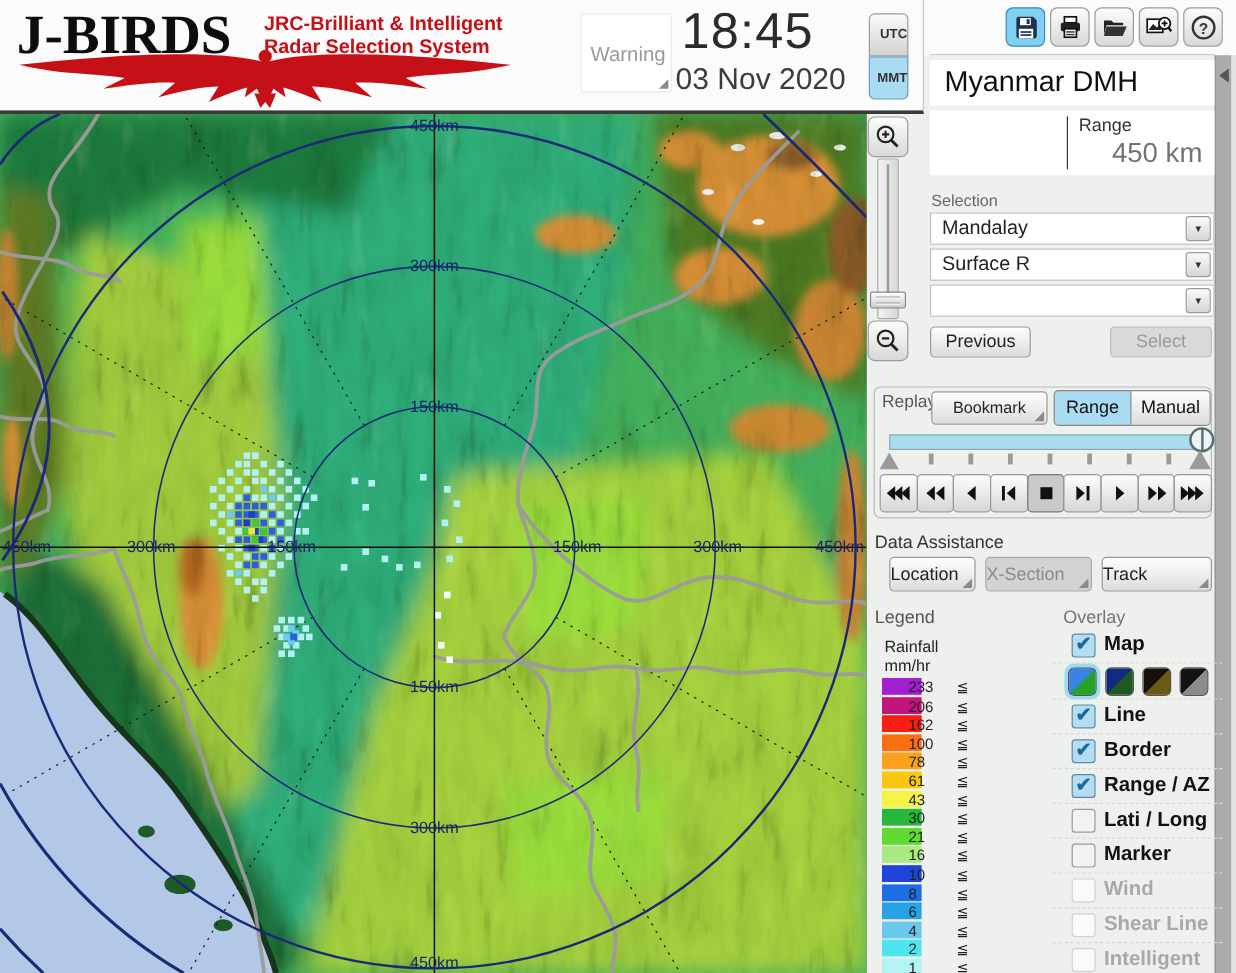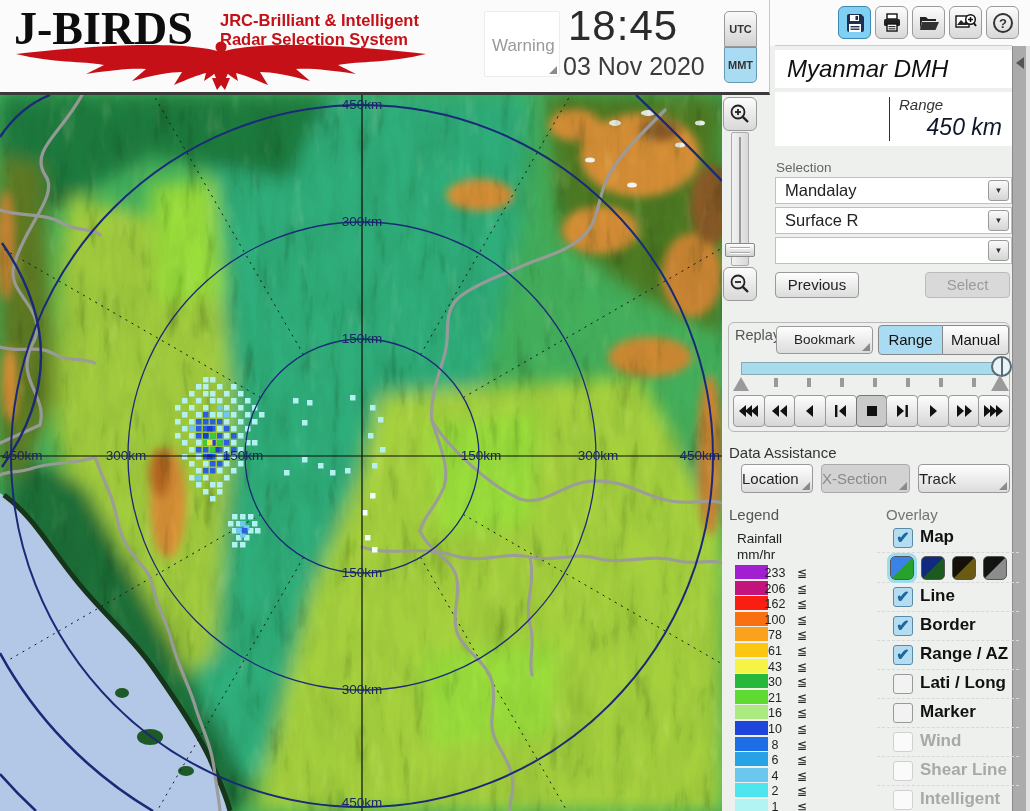--- a/index.html
+++ b/index.html
@@ -9,46 +9,46 @@
   #header { position:absolute; left:0; top:0; width:770px; height:95px; background:#fbfbfb; border-bottom:3px solid #3a3a3a; border-right:1px solid #c8c8c8; z-index:5; }
   #topright { position:absolute; left:770px; top:0; width:260px; height:46px; background:#fbfbfb; z-index:4; }
   #logo { position:absolute; left:8px; top:2px; width:470px; height:88px; }
   #logo-title { position:absolute; left:6px; top:0px; font-family:"Liberation Serif",serif; font-weight:bold; font-size:46px; letter-spacing:0px; color:#0d0d0d; }
   #logo-sub { position:absolute; left:212px; top:9px; color:#c41016; font-weight:bold; font-size:16.5px; line-height:19px; white-space:nowrap; }
   #eagle { position:absolute; left:0px; top:34px; }
   #warning-btn { position:absolute; left:484px; top:11px; width:76px; height:66px; background:#fff; border:1px solid #ececec; border-radius:2px; color:#9a9a9a; font-size:17px; text-align:left; padding:24px 0 0 7px; }
   .fold { position:absolute; right:2px; bottom:2px; width:0; height:0; border-right:8px solid #8a8a8a; border-top:8px solid transparent; }
   #clock-time { position:absolute; left:568px; top:2px; width:150px; font-size:42px; color:#2b2b2b; letter-spacing:1px; }
   #clock-date { position:absolute; left:563px; top:52px; width:160px; font-size:25px; color:#3c3c3c; white-space:nowrap; }
-  .tz { position:absolute; left:724px; width:33px; height:36px; font-size:11px; font-weight:bold; color:#333; text-align:center; line-height:34px; border:1px solid #9a9a9a; }
+  .tz { position:absolute; left:724px; width:33px; height:36px; font-size:11px; font-weight:bold; color:#333; text-align:right; line-height:34px; border:1px solid #9a9a9a; }
   #tz-utc { top:11px; border-radius:5px 5px 0 0; background:linear-gradient(#fafafa,#d2d2d2); }
   #tz-mmt { top:47px; border-radius:0 0 5px 5px; background:#a9dbf2; border-color:#6899b5; }
   
   #toolbar { position:absolute; left:838px; top:6px; height:34px; display:flex; gap:4px; z-index:6; }
   .tb { width:33px; height:33px; border:1px solid #9a9a9a; border-radius:6px; background:linear-gradient(#fcfcfc,#d8d8d8); display:flex; align-items:center; justify-content:center; }
   .tb.sel { background:#7fd0f2; border-color:#3c88b0; }
   #panel-divider { position:absolute; left:775px; top:45px; width:237px; height:1px; background:#cccccc; z-index:6; }
   
   #map { position:absolute; left:0; top:95px; width:722px; height:716px; border-right:1px solid #444; background:#45b05e; z-index:2; }
   
   #zoomcol { position:absolute; left:722px; top:95px; width:36px; height:212px; z-index:6; }
   .zbtn { position:absolute; left:1px; width:34px; height:34px; border:1px solid #9a9a9a; border-radius:6px; background:linear-gradient(#fcfcfc,#d8d8d8); display:flex; align-items:center; justify-content:center; }
   #zoom-in { top:2px; } #zoom-out { top:172px; }
   #ztrack { position:absolute; left:9px; top:37px; width:18px; height:134px; background:linear-gradient(90deg,#f2f2f2,#d8d8d8); border:1px solid #aaa; border-radius:2px; }
   #zgroove { position:absolute; left:17px; top:42px; width:2px; height:118px; background:#9a9a9a; }
   #zhandle { position:absolute; left:3px; top:148px; width:30px; height:14px; background:linear-gradient(#fdfdfd,#cfcfcf); border:1px solid #8a8a8a; border-radius:2px; }
   #zhandle div { margin:3px 4px 0; height:2px; background:#aaa; border-bottom:1px solid #fff; }
   
   #panel { position:absolute; left:722px; top:46px; width:290px; height:765px; background:#eef0ee; z-index:1; }
-  .whitebox { position:absolute; left:53px; width:237px; background:#fff;font-style:italic; }
+  .whitebox { position:absolute; left:53px; width:237px; background:#fff; }
   #station-box { top:4px; height:38px; font-size:24px; color:#101010; padding:5px 0 0 12px; }
   #range-box { top:46px; height:54px; }
   #range-divider { position:absolute; left:114px; top:5px; width:1px; height:44px; background:#333; }
   #range-label { position:absolute; left:124px; top:4px; font-size:15px; color:#333; }
-  #range-value { position:absolute; right:10px; top:22px; font-size:23px; color:#0f172a; }
+  #range-value { position:absolute; right:10px; top:22px; font-size:23px; color:#737373; }
   #selection-label { position:absolute; left:54px; top:114px; font-size:13.5px; color:#666; }
   .drop { position:absolute; left:53px; width:237px; height:27px; background:#fff; border:1px solid #c0c0c0; font-size:16.5px; color:#222; padding:3px 0 0 9px; }
   .dropbtn { position:absolute; right:2px; top:2px; width:21px; height:21px; border:1px solid #9a9a9a; border-radius:3px; background:linear-gradient(#fafafa,#d5d5d5); text-align:center; line-height:20px; font-size:8px; color:#333; }
   #previous-btn { position:absolute; left:53px; top:226px; width:84px; height:26px; border:1px solid #999; border-radius:4px; background:linear-gradient(#fefefe,#dcdcdc); font-size:15px; color:#222; text-align:center; line-height:24px; }
   #select-btn { position:absolute; left:203px; top:226px; width:85px; height:26px; border:1px solid #bbb; border-radius:4px; background:#d9d9d9; font-size:15px; color:#9a9a9a; text-align:center; line-height:24px; }
   
   #replay-box { position:absolute; left:6px; top:276px; width:282px; height:110px; border:1px solid #b8b8b8; border-radius:6px; }
   #replay-label { position:absolute; left:6px; top:4px; font-size:14.5px; color:#555; }
   #bookmark-btn { position:absolute; left:47px; top:3px; width:97px; height:28px; border:1px solid #999; border-radius:4px; background:linear-gradient(#fefefe,#dcdcdc); font-size:13.5px; color:#222; text-align:center; line-height:26px; }
   #auto-btn { position:absolute; left:149px; top:2px; width:65px; height:30px; border:1px solid #888; border-radius:4px 0 0 4px; background:#a9dbf2; font-size:15px; color:#111; text-align:center; line-height:28px; }
@@ -68,21 +68,21 @@
   #loc-btn { left:19px; width:72px; }
   #xsec-btn { left:99px; width:89px; background:#d2d2d2; color:#8a8a8a; border-color:#aaa; }
   #track-btn { left:196px; width:92px; }
   
   #legend-label { position:absolute; left:7px; top:460px; font-size:15px; color:#555; }
   #legend-t1 { position:absolute; left:15px; top:485px; font-size:13.5px; color:#222; }
   #legend-t2 { position:absolute; left:15px; top:501px; font-size:13.5px; color:#222; }
   #legend-rows { position:absolute; left:13px; top:519px; width:120px; }
   .lrow { height:15.6px; position:relative; }
   .lsw { position:absolute; left:0; top:0; width:33px; height:14px; }
-  .lval { position:absolute; left:22px; top:1px; width:36px; text-align:center; font-size:12.5px; color:#222; }
+  .lval { position:absolute; left:22px; top:1px; width:36px; text-align:left; font-size:12.5px; color:#222; }
   .llte { position:absolute; left:62px; top:1px; font-size:12px; color:#222; }
   
   #overlay-label { position:absolute; left:164px; top:460px; font-size:15px; color:#737373; }
   #overlay-col { position:absolute; left:155px; top:478px; width:142px; }
   .orow { position:relative; height:29px; border-bottom:1px dashed #d8d8d8; }
   .cb { position:absolute; left:16px; top:4px; width:20px; height:20px; border:1px solid #999; border-radius:3px; background:#f2f2f2; }
   .cb.on { background:#b5ddf2; border-color:#5a8aa8; color:#1a689e; font-weight:bold; font-size:16px; text-align:center; line-height:18px; }
   .cb.dis { background:#fafafa; border-color:#d0d0d0; }
   .olabel { position:absolute; left:43px; top:3px; font-size:17px; font-weight:bold; color:#111; white-space:nowrap; }
   .olabel.dis { color:#a8a8a8; }

